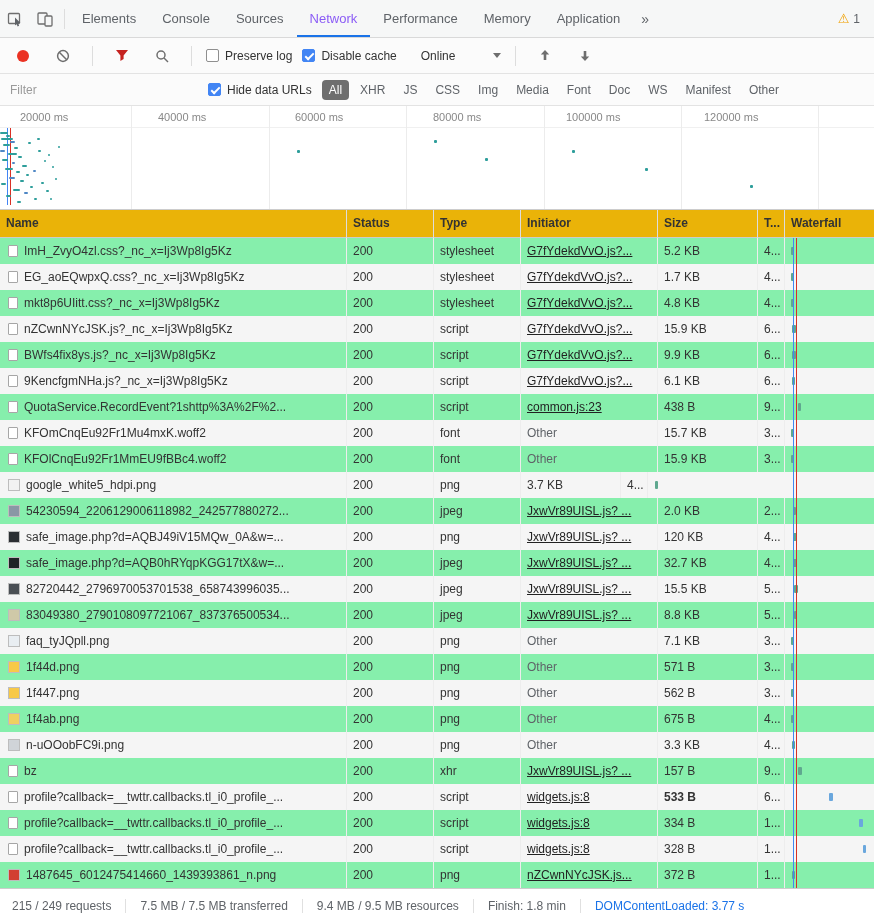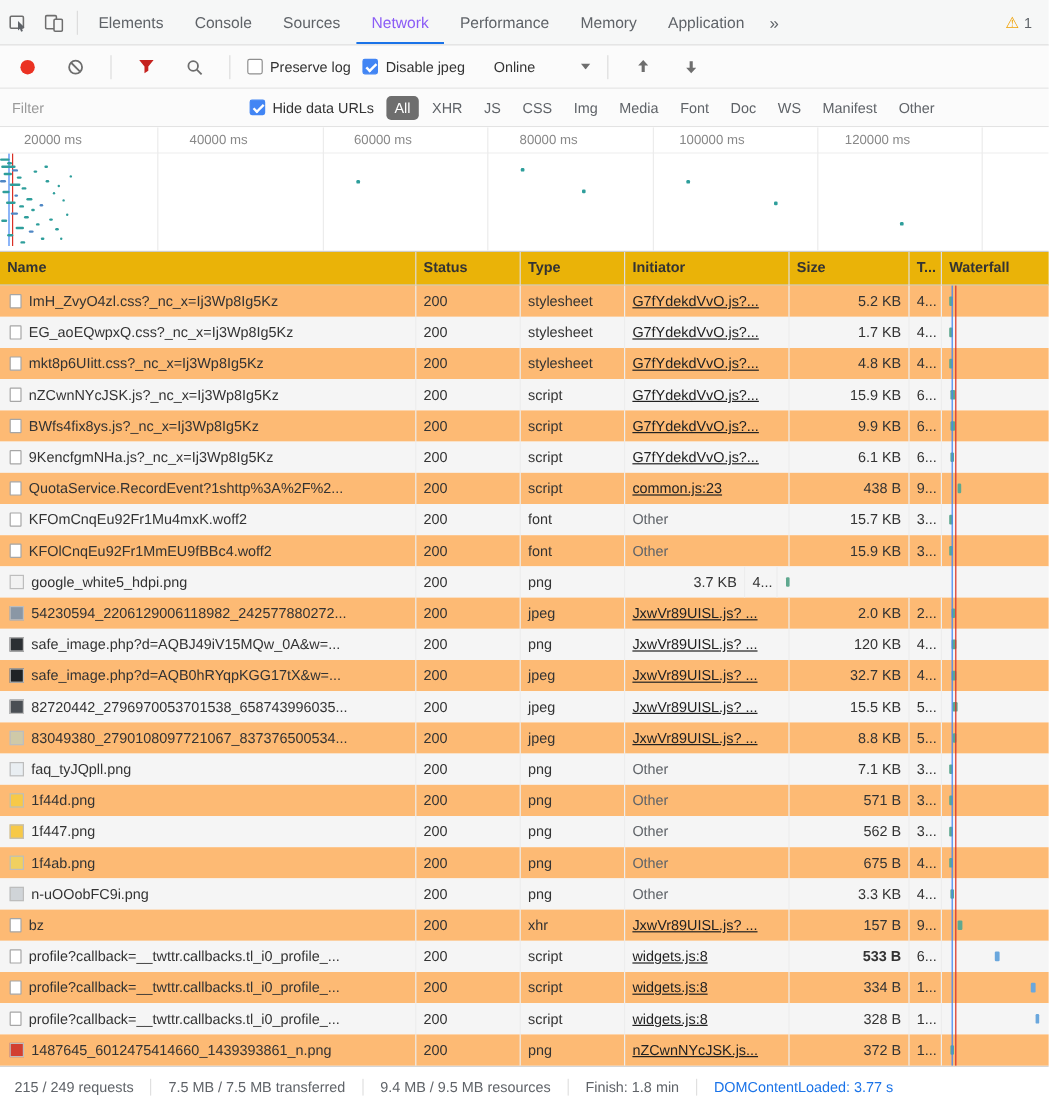--- a/index.html
+++ b/index.html
@@ -44,31 +44,31 @@
   .ov-line { position:absolute; top:0; bottom:0; width:1px; background:#ececec; }
   .ov-label { position:absolute; top:5px; color:#888; font-size:11px; white-space:nowrap; }
   .ov-event { position:absolute; top:22px; bottom:4px; width:1px; }
   .ov-mark { position:absolute; border-radius:1px; }
 
   
   .thead { flex:none; height:28px; display:flex; background:#eab308; border-bottom:1px solid #ccc;font-weight:bold; }
   .hcell { height:28px; line-height:27px; padding:0 6px; border-right:1px solid #ddd; color:#333; overflow:hidden; white-space:nowrap; cursor:pointer; }
   .hcell.last { border-right:none; }
   .tbody-wrap { position:relative; flex:none; }
-  .row { display:flex; height:26px; line-height:26px; background:#fdba74; cursor:pointer; }
+  .row { display:flex; height:26px; line-height:26px; background:#86efac; cursor:pointer; }
   .row.alt { background:#f5f5f5; }
   .cell { padding:0 6px; overflow:hidden; white-space:nowrap; border-right:1px solid #ededed; }
   .cell.name { display:flex; align-items:center; gap:6px; padding-left:8px; }
   .ntext { overflow:hidden; white-space:nowrap; }
   .fic { flex:none; }
   .fic.doc { width:10px; height:12px; border:1px solid #a6a6a6; border-radius:1px; background:#fff; }
   .fic.thumb { width:12px; height:12px; border:1px solid #bdbdbd; }
   .ilink { color:#222; text-decoration:underline; cursor:pointer; }
   .iplain { color:#5f6368; }
-  .cell.size { text-align:right; }
+  .cell.size { }
   .cell.wf { position:relative; padding:0; border-right:none; }
   .wfbar { position:absolute; top:9px; height:8px; border-radius:1px; }
   .wf-event { position:absolute; top:0; width:1px; z-index:2; }
 
   
   .statusbar { flex:1; min-height:32px; display:flex; align-items:center; gap:14px; padding:0 12px; background:#fff; border-top:1px solid #ccc; color:#5f6368; }
   .sb-sep { width:1px; height:14px; background:#e0e0e0; }
   svg { display:block; }
 </style>
 </head>
@@ -130,21 +130,21 @@
         <line x1="9" y1="9" x2="13" y2="13" stroke="#6e6e6e" stroke-width="1.5"></line>
       </svg>
     </div>
     <div class="tb-sep"></div>
     <div class="cbgroup">
       <span class="cb"></span>
       <span>Preserve log</span>
     </div>
     <div class="cbgroup">
       <span class="cb checked"></span>
-      <span>Disable jpeg</span>
+      <span>Disable cache</span>
     </div>
     <div class="throttle">
       <span>Online</span>
       <svg width="8" height="5">
           <path d="M0 0h8L4 5z" fill="#6e6e6e"></path>
         </svg>
     </div>
     <div class="tb-sep"></div>
     <div class="iconbtn">
       <svg width="14" height="14">

